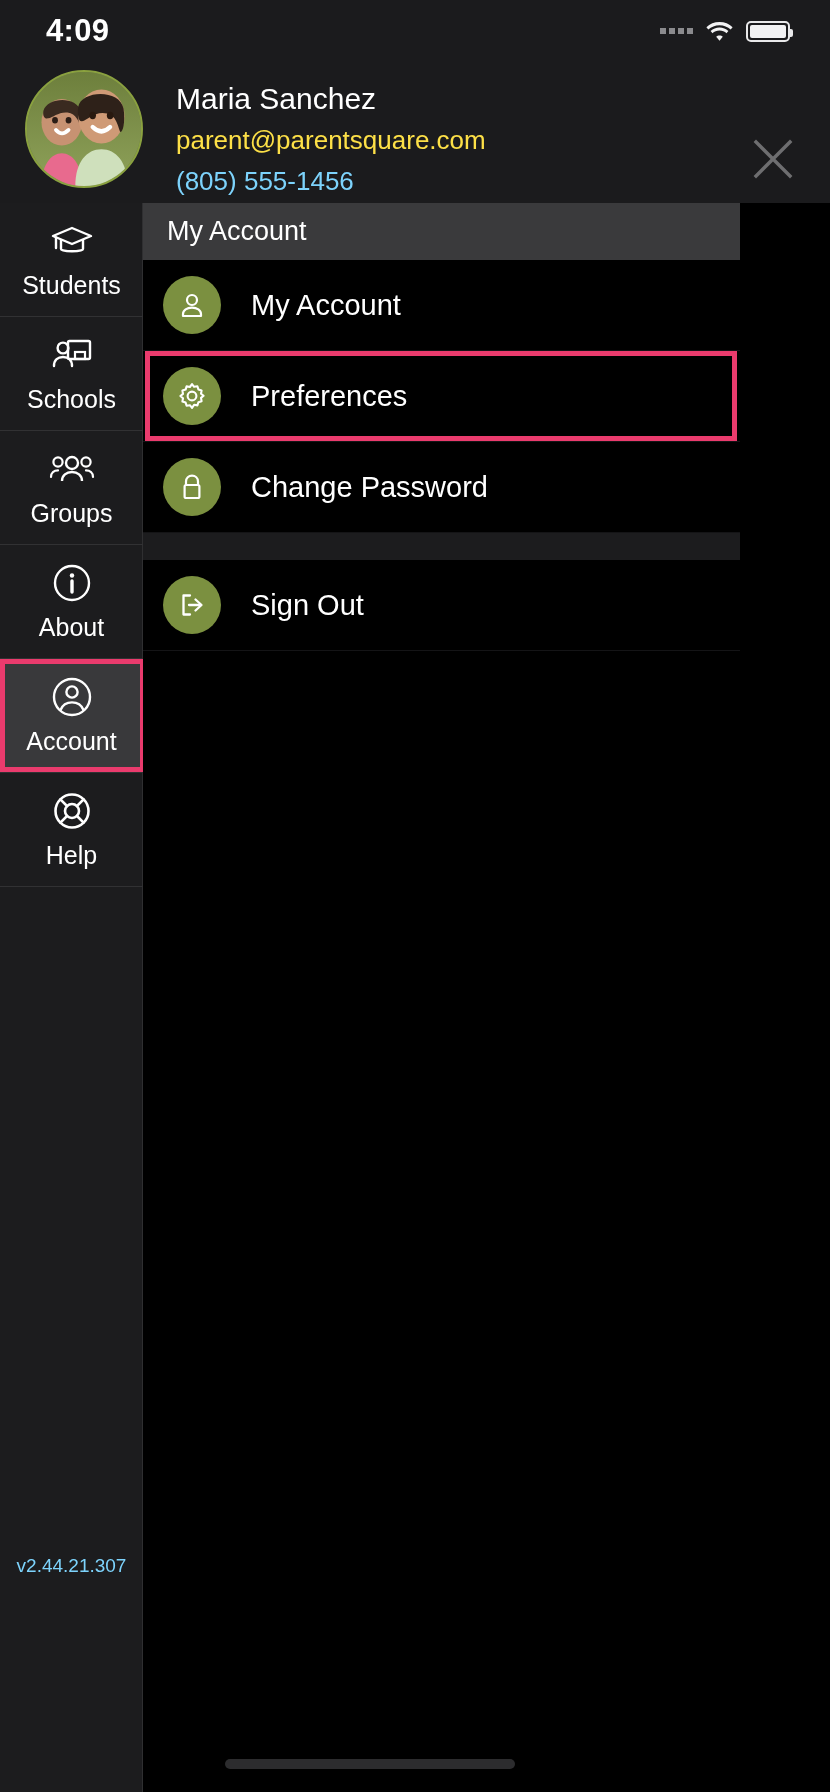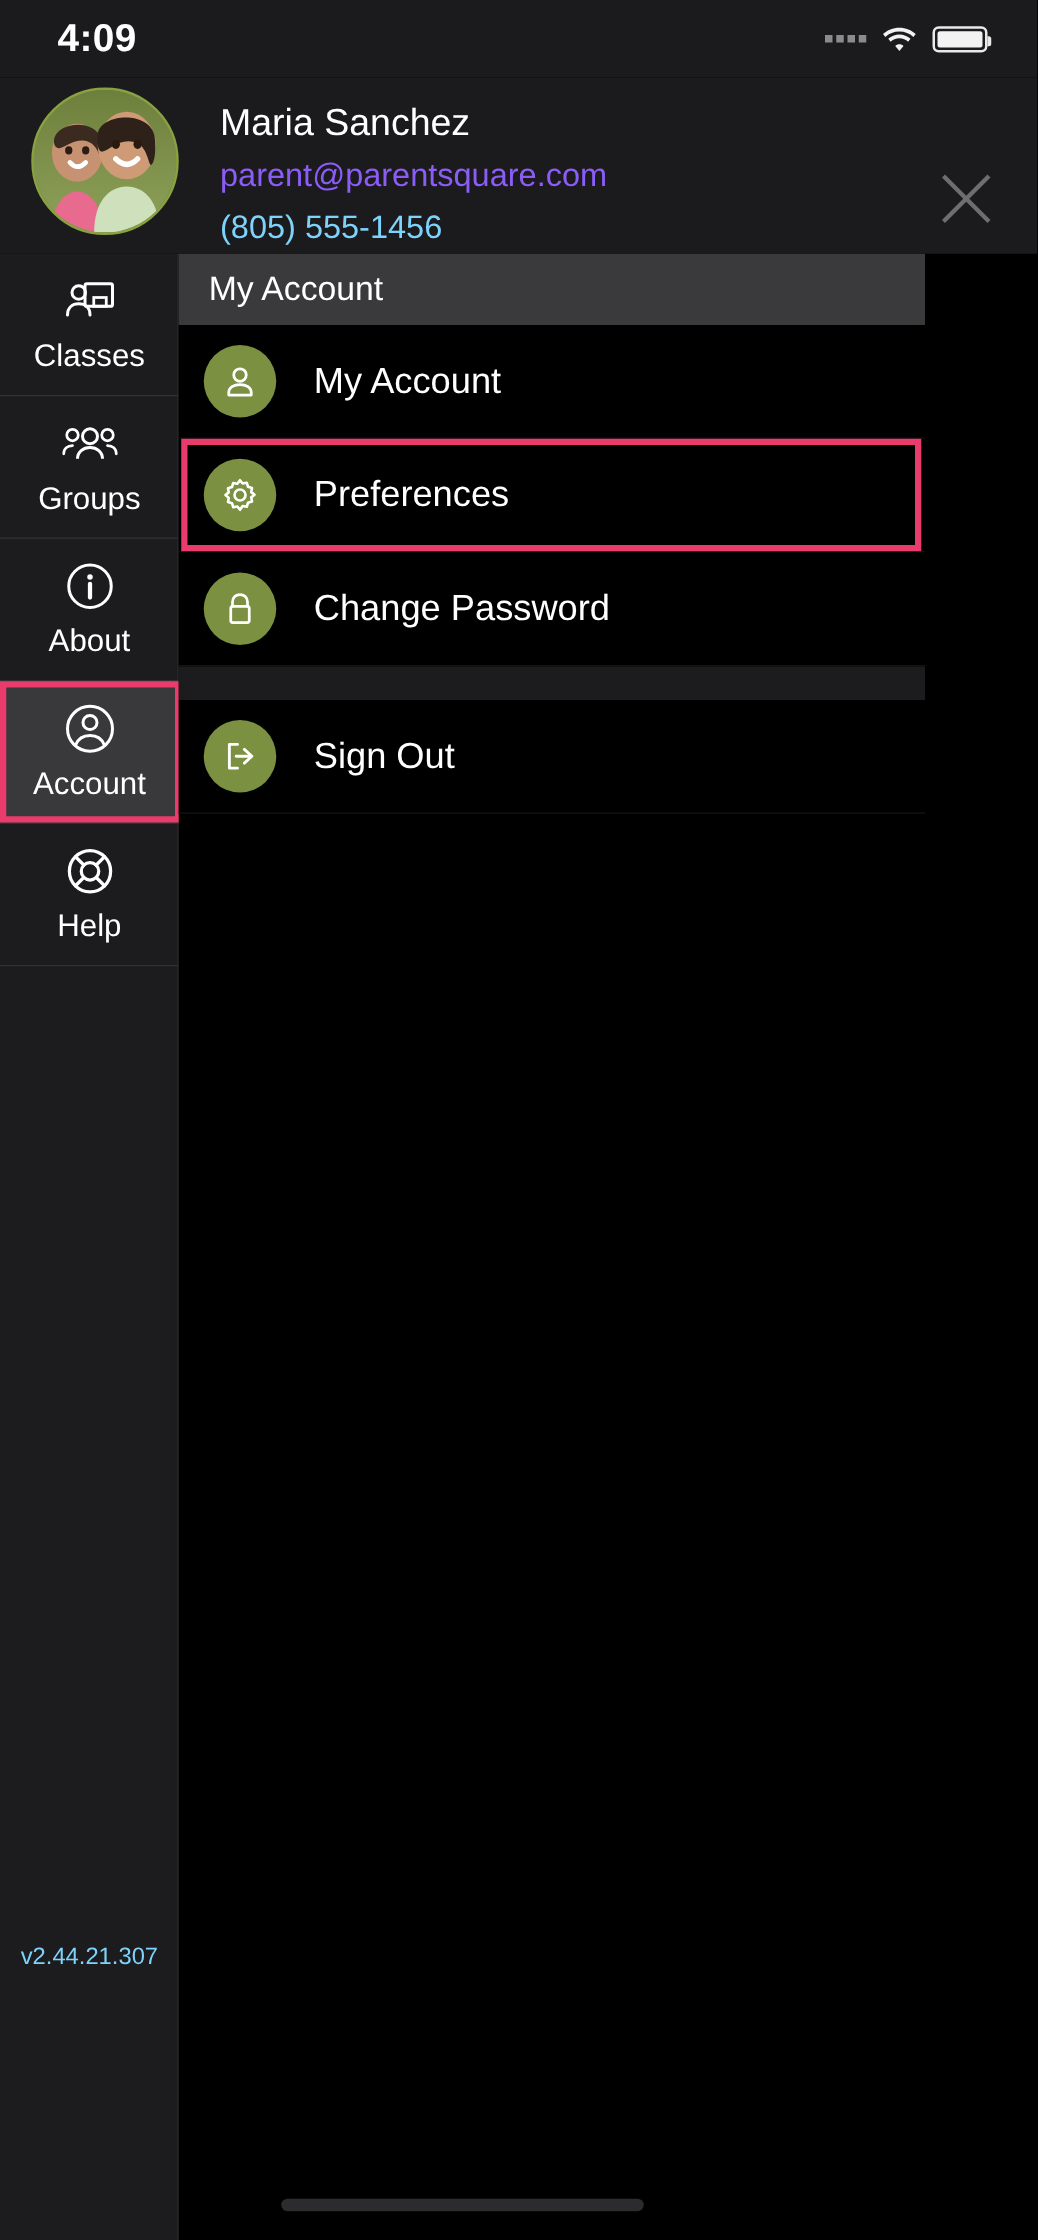--- a/index.html
+++ b/index.html
@@ -42,21 +42,21 @@
   }
   .avatar {
     width:118px; height:118px; margin-left:25px; flex:0 0 auto;
     border-radius:50%; overflow:hidden;
     border:2px solid #8aa13f;
     background:#6f7f4a; position:relative;
   }
   .avatar svg { display:block; width:100%; height:100%; }
   .profile-text { margin-left:33px; padding-top:9px; }
   .profile-name { color:#fff; font-size:30px; line-height:1.33; }
-  .profile-email { color:#8b5cf6; font-size:26px; line-height:1.42; margin-top:3px; }
+  .profile-email { color:#fde047; font-size:26px; line-height:1.42; margin-top:3px; }
   .profile-phone { color:#7dd3fc; font-size:26px; line-height:1.42; margin-top:4px; }
   .close-btn {
     position:absolute; top:74px; right:34px;
     width:46px; height:46px; cursor:pointer;
   }
   .close-btn svg { display:block; }
 
   
   .sidebar {
     position:absolute; top:203px; left:0; width:143px; bottom:0;
@@ -174,31 +174,41 @@
     </div>
     <div class="close-btn">
       <svg width="46" height="46" viewBox="0 0 46 46">
         <path d="M6 6 L40 40 M40 6 L6 40" stroke="#6e6e70" stroke-width="3.4" stroke-linecap="square" fill="none"></path>
       </svg>
     </div>
   </div>
 
   <div class="sidebar">
 
+    <div class="nav-item">
+      <span class="ic">
+        <svg width="44" height="34" viewBox="0 0 44 34">
+          <path d="M22 4 L41 12 L22 20 L3 12 Z" fill="none" stroke="#fff" stroke-width="2.4" stroke-linejoin="round"></path>
+          <path d="M11 15.5 V25 c0 3 22 3 22 0 V15.5" fill="none" stroke="#fff" stroke-width="2.4" stroke-linejoin="round"></path>
+          <path d="M6 13.5 V24" fill="none" stroke="#fff" stroke-width="2.4" stroke-linecap="round"></path>
+        </svg>
+      </span>
+      <span class="nav-label">Students</span>
+    </div>
 
     <div class="nav-item">
       <span class="ic">
         <svg width="42" height="36" viewBox="0 0 42 36">
           <rect x="17" y="4" width="22" height="18" rx="1.5" fill="none" stroke="#fff" stroke-width="2.4"></rect>
           <rect x="24" y="15" width="10" height="7" fill="none" stroke="#fff" stroke-width="2.2"></rect>
           <circle cx="12" cy="11" r="5.4" fill="none" stroke="#fff" stroke-width="2.4"></circle>
           <path d="M3 29c0-6 4-9 9-9s9 3 9 9" fill="none" stroke="#fff" stroke-width="2.4" stroke-linecap="round"></path>
         </svg>
       </span>
-      <span class="nav-label">Classes</span>
+      <span class="nav-label">Schools</span>
     </div>
 
 
     <div class="nav-item">
       <span class="ic">
         <svg width="46" height="32" viewBox="0 0 46 32">
           <circle cx="23" cy="10" r="6" fill="none" stroke="#fff" stroke-width="2.4"></circle>
           <circle cx="9" cy="9" r="4.6" fill="none" stroke="#fff" stroke-width="2.2"></circle>
           <circle cx="37" cy="9" r="4.6" fill="none" stroke="#fff" stroke-width="2.2"></circle>
           <path d="M13 28c0-5.5 4.5-9 10-9s10 3.5 10 9" fill="none" stroke="#fff" stroke-width="2.4" stroke-linejoin="round"></path>

